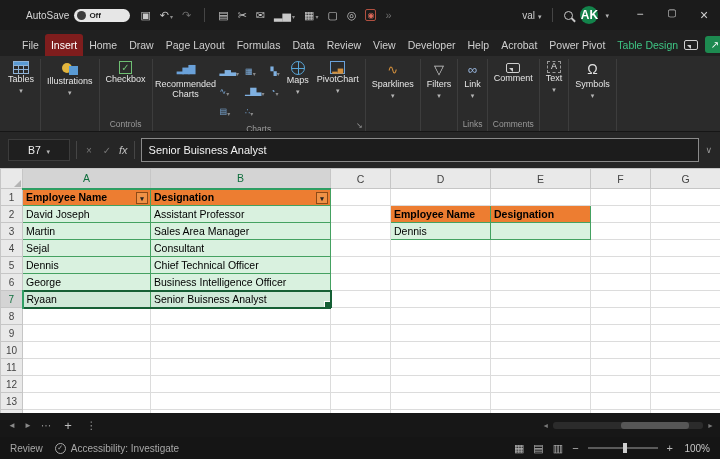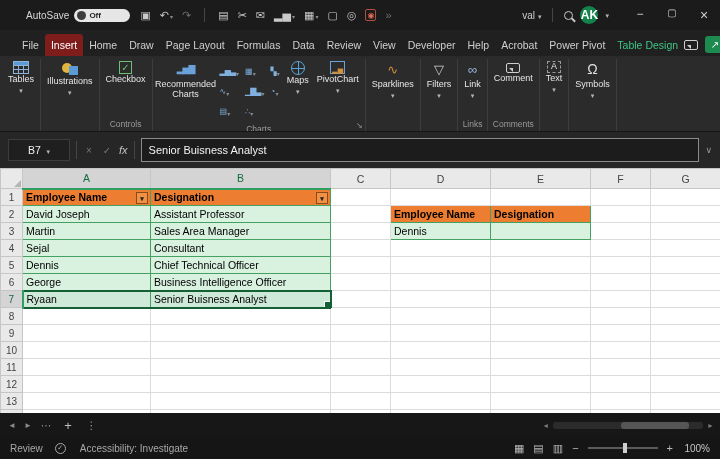--- a/index.html
+++ b/index.html
@@ -112,21 +112,21 @@
 .stab.active{background:#242424;color:#fff;font-weight:bold;box-shadow:inset 0 -2px 0 #2ea06a;}
 .saddbtn{padding:0 8px;font-size:13px;color:#bdbdbd;cursor:pointer;}
 .smore{padding:0 6px;color:#9a9a9a;cursor:pointer;}
 .hsb{margin-left:auto;display:flex;align-items:center;gap:4px;margin-right:6px;}
 .hsb .arrow{color:#777;font-size:7px;cursor:pointer;}
 .track{width:150px;height:7px;background:#2b2b2b;border-radius:3px;position:relative;cursor:pointer;}
 .thumb{position:absolute;left:45%;width:68px;height:7px;background:#565656;border-radius:3px;cursor:grab;}
 
 
 .statusbar{height:22px;background:#151515;display:flex;align-items:center;color:#a8a8a8;font-size:10px;padding:0 10px;gap:12px;flex:1;}
-.sb-acc{display:flex;align-items:center;gap:14px;cursor:pointer;}
+.sb-acc{display:flex;align-items:center;gap:5px;cursor:pointer;}
 .acc-ic{width:11px;height:11px;border:1px solid #a8a8a8;border-radius:50%;font-size:7px;display:flex;align-items:center;justify-content:center;color:#a8a8a8;}
 .acc-ic::before{content:"✓";}
 .sb-right{margin-left:auto;display:flex;align-items:center;gap:9px;}
 .vic{font-size:11px;color:#b8b8b8;cursor:pointer;}
 .vic.v1::before{content:"▦";}
 .vic.v2::before{content:"▤";}
 .vic.v3::before{content:"▥";}
 .zout::before{content:"−";}
 .zin::before{content:"+";}
 .zout,.zin{color:#b8b8b8;cursor:pointer;font-size:11px;}

